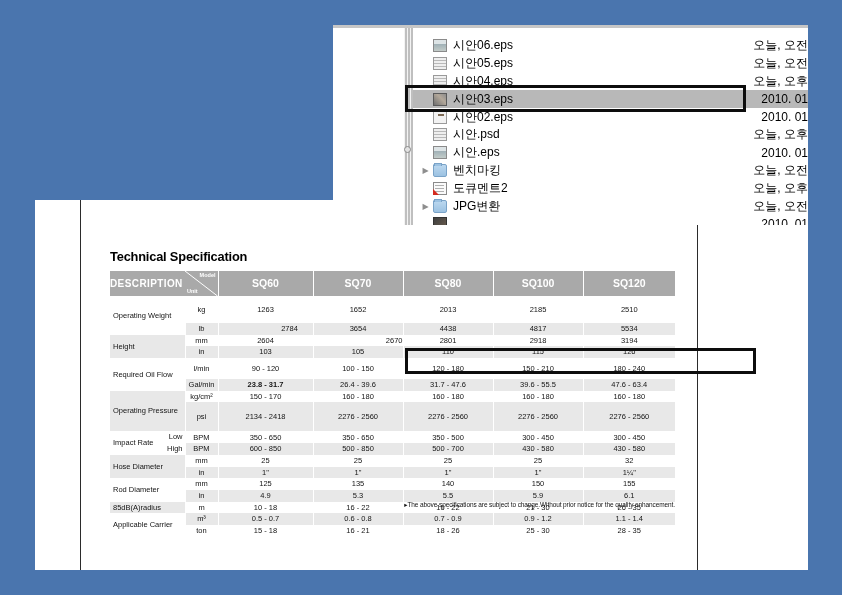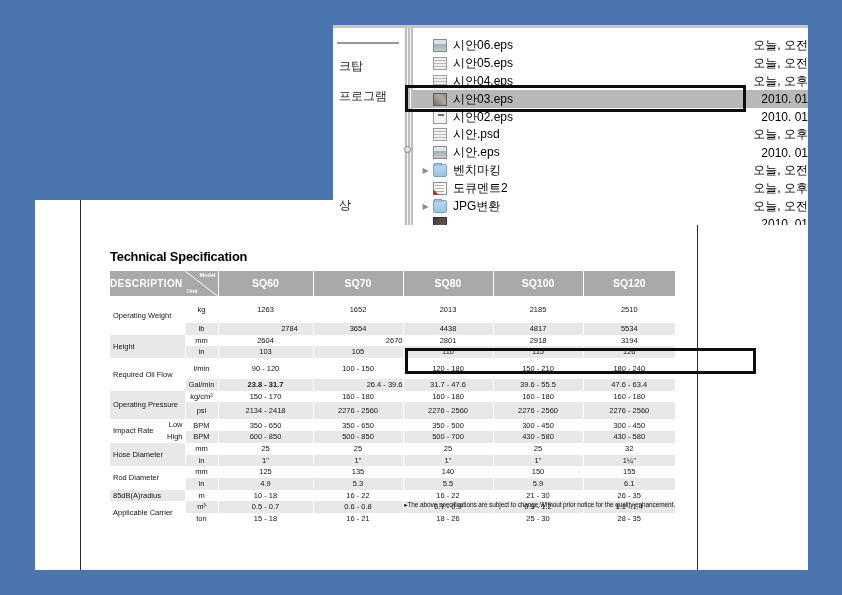--- a/index.html
+++ b/index.html
@@ -143,35 +143,35 @@
             <td class="unit" style="background: rgb(255, 255, 255);">l/min</td>
             <td class="val" style="background: rgb(255, 255, 255);">90 - 120</td>
             <td class="val" style="background: rgb(255, 255, 255);">100 - 150</td>
             <td class="val" style="background: rgb(255, 255, 255);">120 - 180</td>
             <td class="val" style="background: rgb(255, 255, 255);">150 - 210</td>
             <td class="val" style="background: rgb(255, 255, 255);">180 - 240</td>
           </tr>
           <tr style="height: 11.7px;">
             <td class="unit" style="background: rgb(232, 232, 232);">Gal/min</td>
             <td class="val" style="background: rgb(232, 232, 232); font-weight: bold;">23.8 - 31.7</td>
-            <td class="val" style="background: rgb(232, 232, 232); text-align: right;">26.4 - 39.6</td>
+            <td class="val" style="background: rgb(232, 232, 232);">26.4 - 39.6</td>
             <td class="val" style="background: rgb(232, 232, 232);">31.7 - 47.6</td>
             <td class="val" style="background: rgb(232, 232, 232);">39.6 - 55.5</td>
             <td class="val" style="background: rgb(232, 232, 232);">47.6 - 63.4</td>
           </tr>
           <tr style="height: 11.7px;">
             <td class="lbl" rowspan="2" style="background: rgb(232, 232, 232);">Operating Pressure</td>
             <td class="unit" style="background: rgb(255, 255, 255);">kg/cm²</td>
             <td class="val" style="background: rgb(255, 255, 255);">150 - 170</td>
             <td class="val" style="background: rgb(255, 255, 255);">160 - 180</td>
             <td class="val" style="background: rgb(255, 255, 255);">160 - 180</td>
             <td class="val" style="background: rgb(255, 255, 255);">160 - 180</td>
             <td class="val" style="background: rgb(255, 255, 255);">160 - 180</td>
           </tr>
-          <tr style="height: 17px;">
+          <tr style="height: 29px;">
             <td class="unit" style="background: rgb(232, 232, 232);">psi</td>
             <td class="val" style="background: rgb(232, 232, 232);">2134 - 2418</td>
             <td class="val" style="background: rgb(232, 232, 232);">2276 - 2560</td>
             <td class="val" style="background: rgb(232, 232, 232);">2276 - 2560</td>
             <td class="val" style="background: rgb(232, 232, 232);">2276 - 2560</td>
             <td class="val" style="background: rgb(232, 232, 232);">2276 - 2560</td>
           </tr>
           <tr style="height: 11.7px;">
             <td class="lbl" rowspan="2" style="background: rgb(255, 255, 255);">
               <div class="sub-wrap">
@@ -257,28 +257,20 @@
             <td class="val" style="background: rgb(255, 255, 255);">25 - 30</td>
             <td class="val" style="background: rgb(255, 255, 255);">28 - 35</td>
           </tr>
         </tbody>
       </table>
     </div>
 
   <div class="footnote">▸The above specifications are subject to change.Without prior notice for the quality enhancement.</div>
 
   <div class="finder">
-    <div class="sidebar">
-      <div class="sb-divider"></div>
-      <div id="sidebar-items">
-          <div class="sb-item" style="top: 30px;">크탑</div>
-          <div class="sb-item" style="top: 60px;">프로그램</div>
-          <div class="sb-item" style="top: 169px;">상</div>
-        </div>
-    </div>
     <div class="splitbar"></div>
     <div class="splitknob"></div>
     <div class="filelist" id="filelist">
         <div class="file-row">
           <span class="disclosure"></span>
           <div class="file-icon icon-thumb-a"></div>
           <span class="file-name">시안06.eps</span>
           <span class="file-date">오늘, 오전</span>
         </div>
         <div class="file-row">

